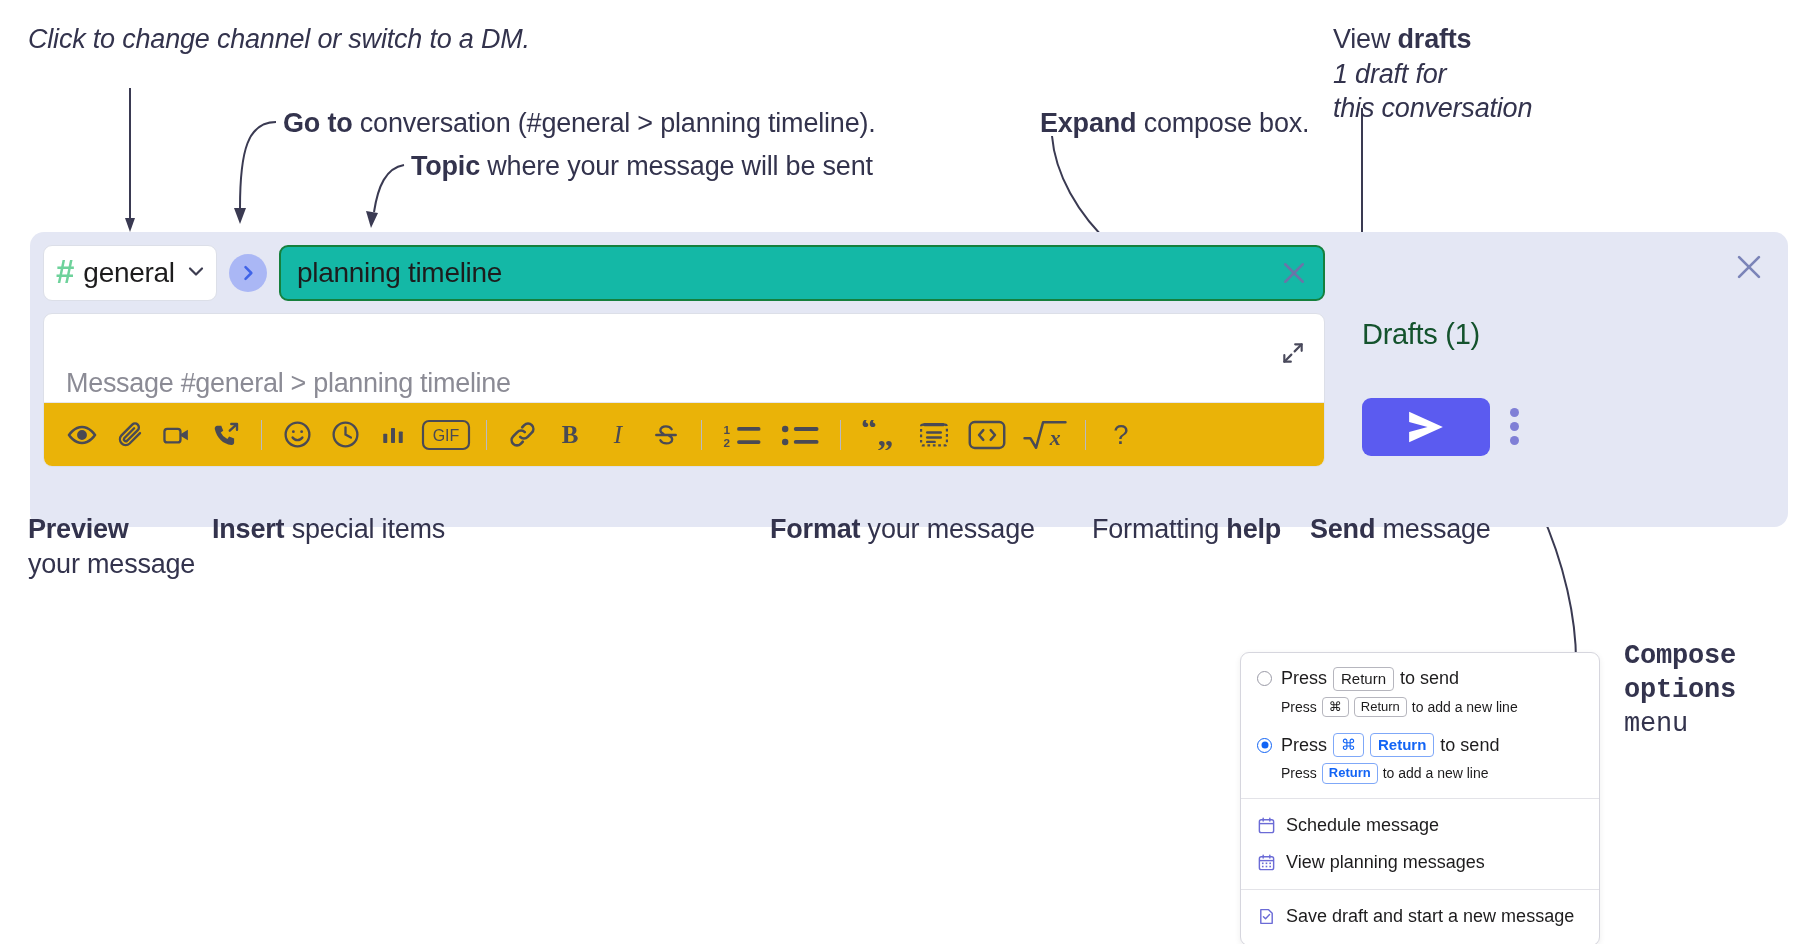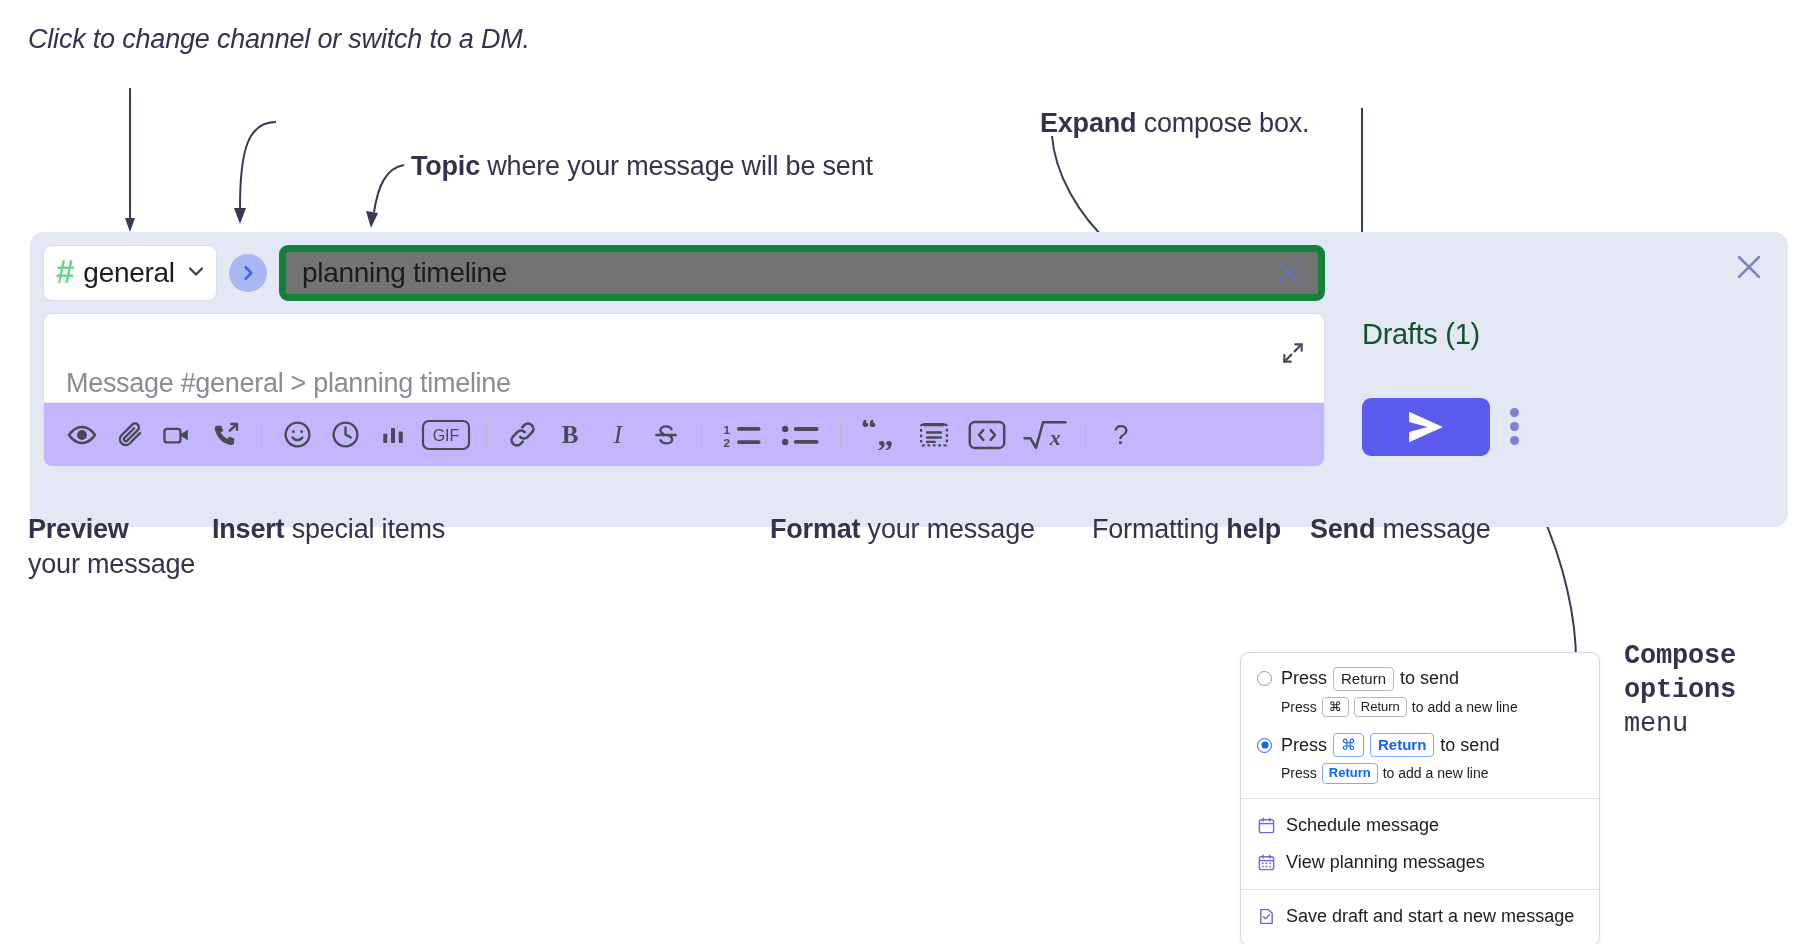--- a/index.html
+++ b/index.html
@@ -35,38 +35,38 @@
     display:flex;align-items:center;gap:9px;padding:0 12px;box-sizing:border-box;
   }
   .hash{color:#6ed29b;font-size:33px;font-weight:700;line-height:1;margin-top:-3px;}
   .channel-name{font-size:28px;color:#1d1c1d;letter-spacing:-0.3px;}
   .chev{margin-left:auto;color:#3c3c50;}
   .goto-btn{
     width:38px;height:38px;border-radius:50%;background:#aab7f5;
     display:flex;align-items:center;justify-content:center;flex:0 0 auto;
   }
   .topic-field{
-    flex:1;height:56px;background:#737373;border:7px solid #15803d;border-radius:9px;
+    flex:1;height:56px;background:#14b8a6;border:2px solid #15803d;border-radius:9px;
     display:flex;align-items:center;padding:0 14px 0 16px;box-sizing:border-box;
   }
   .topic-text{font-size:28px;color:#1d1c1d;letter-spacing:-0.3px;flex:1;}
   .topic-clear{color:#6b74a8;display:flex;align-items:center;}
 
   .msgbox{
     margin-top:12px;background:#ffffff;border:1px solid #dcdfe8;border-radius:9px;
     overflow:hidden;
   }
   .msg-area{height:88px;position:relative;}
   .placeholder{
     position:absolute;left:22px;top:22px;font-size:27px;color:#8b8b95;letter-spacing:-0.3px;margin-top:32px;
   }
   .expand-ic{position:absolute;right:18px;top:26px;color:#4a4a5c;}
 
   .toolbar{
-    height:64px;background:#c4b5fd;border-top:1px solid #e6e7ee;
+    height:64px;background:#eab308;border-top:1px solid #e6e7ee;
     display:flex;align-items:center;padding:0 14px;gap:0;box-sizing:border-box;
   }
   .tb{width:48px;height:48px;display:flex;align-items:center;justify-content:center;color:#595963;}
   .tb.wide{width:58px;}
   .sep{width:1px;height:30px;background:#b9bac4;margin:0 11px;}
 
   
   .panel-right{position:absolute;left:1308px;top:0;right:0;bottom:0;}
   .panel-close{position:absolute;right:22px;top:18px;color:#7b84b8;}
   .drafts{
@@ -141,29 +141,37 @@
 
       <path d="M1499,440 C1560,520 1600,660 1560,742 C1540,780 1490,786 1390,786"></path>
       <polygon points="1376,786 1392,780 1392,792" fill="#3a3a52" stroke="none"></polygon>
     </g>
   </svg>
 
   <div class="anno" style="left:28px;top:22px;">
     <div class="it">Click to change channel or switch to a DM.</div>
   </div>
 
+  <div class="anno" style="left:283px;top:106px;">
+    <b>Go to</b><span> conversation (#general &gt; planning timeline).</span>
+  </div>
 
   <div class="anno" style="left:411px;top:149px;">
     <b>Topic</b><span> where your message will be sent</span>
   </div>
 
   <div class="anno" style="left:1040px;top:106px;">
     <b>Expand</b><span> compose box.</span>
   </div>
 
+  <div class="anno" style="left:1333px;top:22px;">
+    <div><span>View </span><b>drafts</b></div>
+    <div class="it">1 draft for</div>
+    <div class="it">this conversation</div>
+  </div>
 
   <div class="compose-panel">
 
     <div class="compose-inner">
 
       <div class="row-top">
 
         <div class="channel-chip">
           <span class="hash">#</span>
           <span class="channel-name">general</span>

